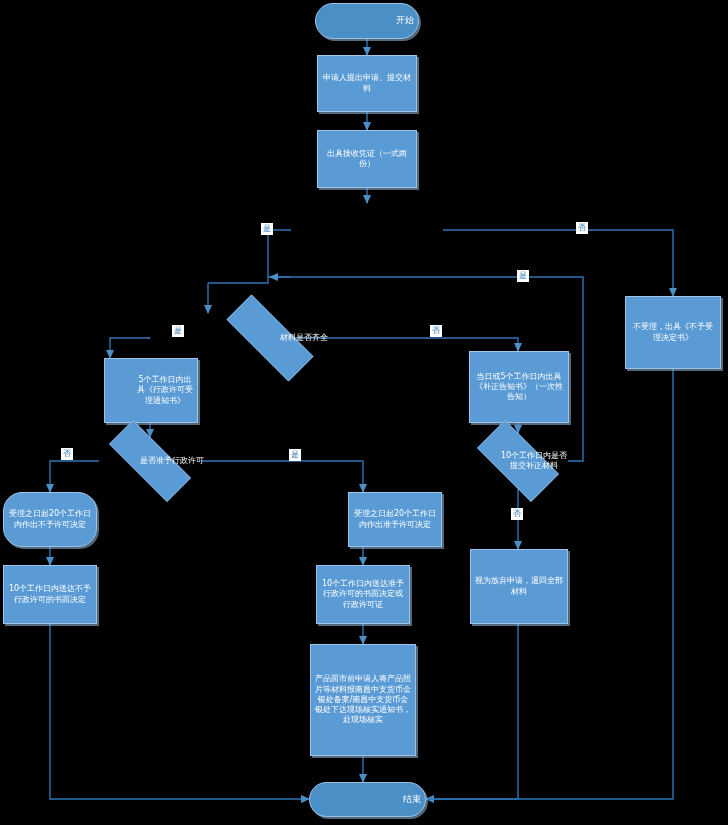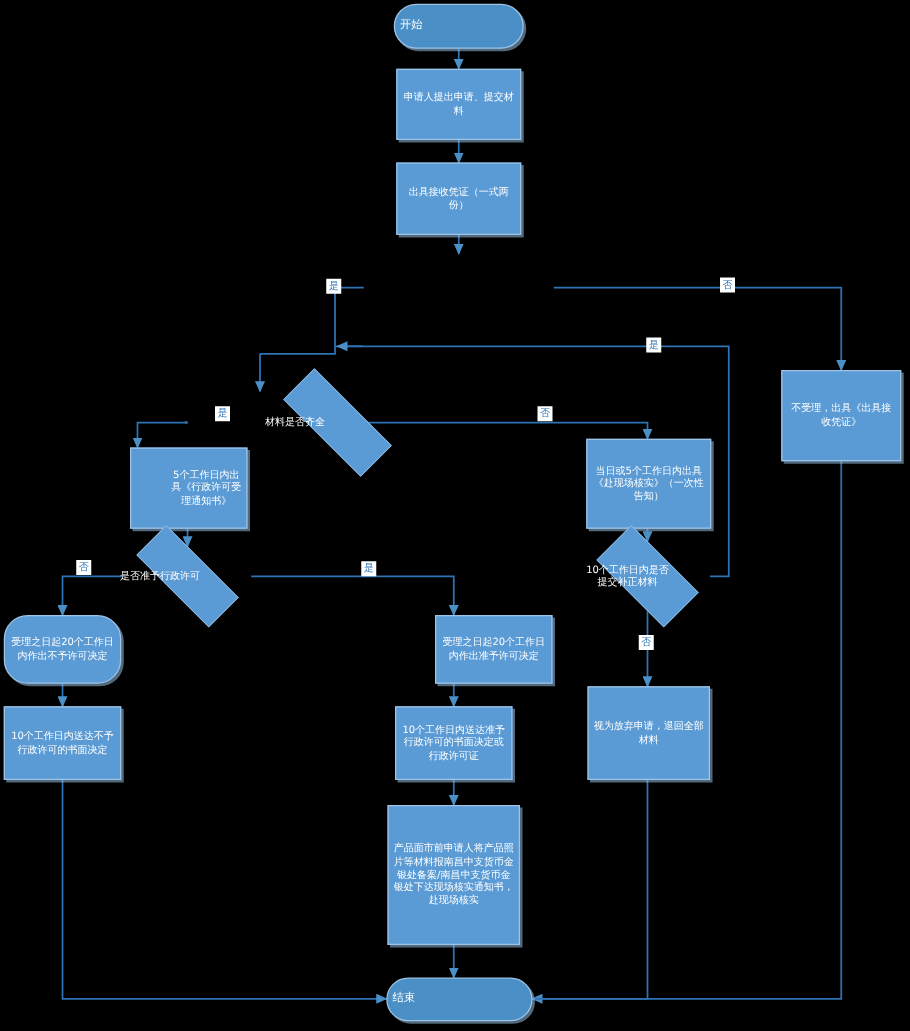--- a/index.html
+++ b/index.html
@@ -25,21 +25,21 @@
     position: absolute;
     left: 0; top: 0;
     width: 728px;
     height: 825px;
     pointer-events: none;
   }
   .node {
     position: absolute;
     display: flex;
     align-items: center;
-    justify-content: flex-start;
+    justify-content: flex-end;
     text-align: center;
     color: #ffffff;
     line-height: 1.28;
     z-index: 5;
   }
   .node .lbl {
     display: block;
     padding: 0 4px;
     white-space: pre-wrap;
     word-break: break-all;
@@ -158,34 +158,34 @@
   <div class="node n-process" style="left:317px; top:55px; width:100px; height:57px; font-size:8px;">
     <span class="lbl">申请人提出申请、提交材料</span>
   </div>
 
   <div class="node n-process" style="left:317px; top:130px; width:100px; height:58px; font-size:8px;">
     <span class="lbl">出具接收凭证（一式两份）</span>
   </div>
 
 
   <div class="node n-process" style="left:625px; top:296px; width:96px; height:73px; font-size:8px;">
-    <span class="lbl">不受理，出具《出具接收凭证》</span>
+    <span class="lbl">不受理，出具《不予受理决定书》</span>
   </div>
 
   <div class="node n-decision" style="left:208px; top:313px; width:124px; height:50px; font-size:8px;">
     <div class="dia"></div>
     <span class="lbl" style="max-width:84px;">材料是否齐全</span>
   </div>
 
   <div class="node n-process" style="left:104px; top:358px; width:94px; height:65px; font-size:8px;padding-left:28px;">
     <span class="lbl">5个工作日内出具《行政许可受理通知书》</span>
   </div>
 
   <div class="node n-process" style="left:469px; top:351px; width:100px; height:72px; font-size:8px;">
-    <span class="lbl">当日或5个工作日内出具《赴现场核实》（一次性告知）</span>
+    <span class="lbl">当日或5个工作日内出具《补正告知书》（一次性告知）</span>
   </div>
 
   <div class="node n-decision" style="left:92px; top:437px; width:116px; height:48px; font-size:8px;">
     <div class="dia"></div>
     <span class="lbl" style="max-width:92px;">是否准予行政许可</span>
   </div>
 
   <div class="node n-decision" style="left:464px; top:433px; width:108px; height:56px; font-size:8px;">
     <div class="dia"></div>
     <span class="lbl" style="max-width:76px;">10个工作日内是否提交补正材料</span>

